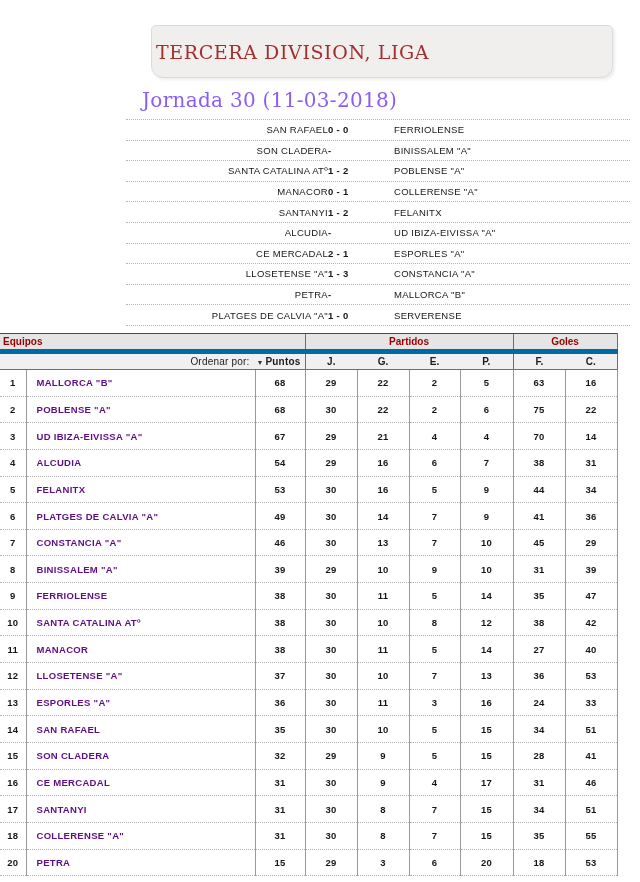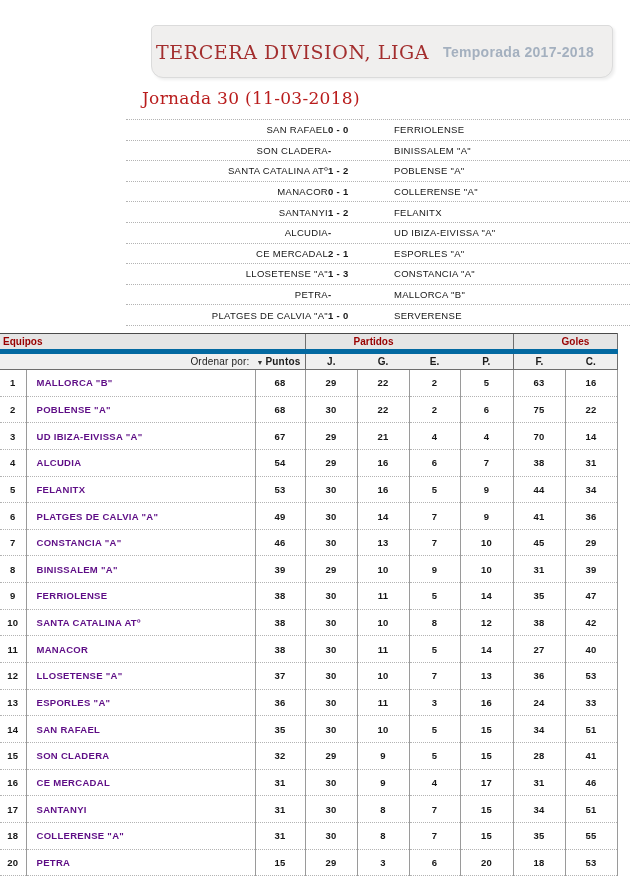--- a/index.html
+++ b/index.html
@@ -21,21 +21,21 @@
     margin-left:4px;white-space:nowrap;
   }
   .season-label{
     font-size:14px;font-weight:bold;color:#a4b0bf;
     letter-spacing:0.3px;margin-left:14px;white-space:nowrap;
   }
   
   .round-title{
     position:absolute;left:142px;top:88px;
     font-family:"DejaVu Serif","Liberation Serif",serif;
-    font-size:17px;color:#b91c1c;letter-spacing:0.3px;
+    font-size:20px;color:#8b5cf6;letter-spacing:0.3px;
   }
   
   .match-list{
     position:absolute;left:126px;top:119px;width:504px;
     border-top:1px dotted #b4b4b4;
   }
   .match-row{
     display:flex;align-items:center;height:19.6px;
     border-bottom:1px dotted #b4b4b4;
     font-size:9.5px;color:#161616;letter-spacing:0.3px;
@@ -49,21 +49,21 @@
     border-collapse:collapse;table-layout:fixed;
   }
   .standings td{padding:0;overflow:hidden;white-space:nowrap;}
   .standings thead td{height:15px;font-size:10px;}
   .hdr1 td{
     background:#e5e5e5;border-top:1px solid #4a4a4a;
     border-bottom:5px solid #0369a1;
     color:#990000;font-weight:bold;
   }
   .hdr1 .eq{text-align:left;padding-left:3px;}
-  .hdr1 .mid{text-align:left;border-left:1px solid #6e6e6e;padding-left:48px;}
+  .hdr1 .mid{text-align:center;border-left:1px solid #6e6e6e;}
   .hdr1 .end{border-right:1px solid #6e6e6e;margin-top:39px;}
   .hdr2 td{
     background:#f0f0f0;border-bottom:1px solid #6e6e6e;
     font-size:9.5px;color:#1c1c1c;
   }
   .hdr2 .sortcell{text-align:right;padding-right:4px;}
   .sort-label{font-weight:normal;letter-spacing:0.2px;}
   .sort-icon{font-size:7px;color:#333;margin:0 2px 0 7px;}
   .sort-value{font-weight:bold;letter-spacing:0.2px;}
   .hdr2 .col{text-align:center;font-weight:bold;}
@@ -79,21 +79,20 @@
   .standings tbody td.lastcol{border-right:1px solid #9a9a9a;}
   .standings tbody td.team{
     text-align:left;padding-left:10px;color:#5e0d86;cursor:pointer;
   }
 </style>
 </head>
 <body>
 
 <div class="title-box">
   <span class="league-title">TERCERA DIVISION, LIGA</span>
-  <span class="season-label">Temporada 2017-2018</span>
 </div>
 
 <div class="round-title">Jornada 30 (11-03-2018)</div>
 
 <div class="match-list">
   <div class="match-row">
     <span class="match-home">SAN RAFAEL</span>
     <span class="match-score">0 - 0</span>
     <span class="match-away">FERRIOLENSE</span>
   </div>

